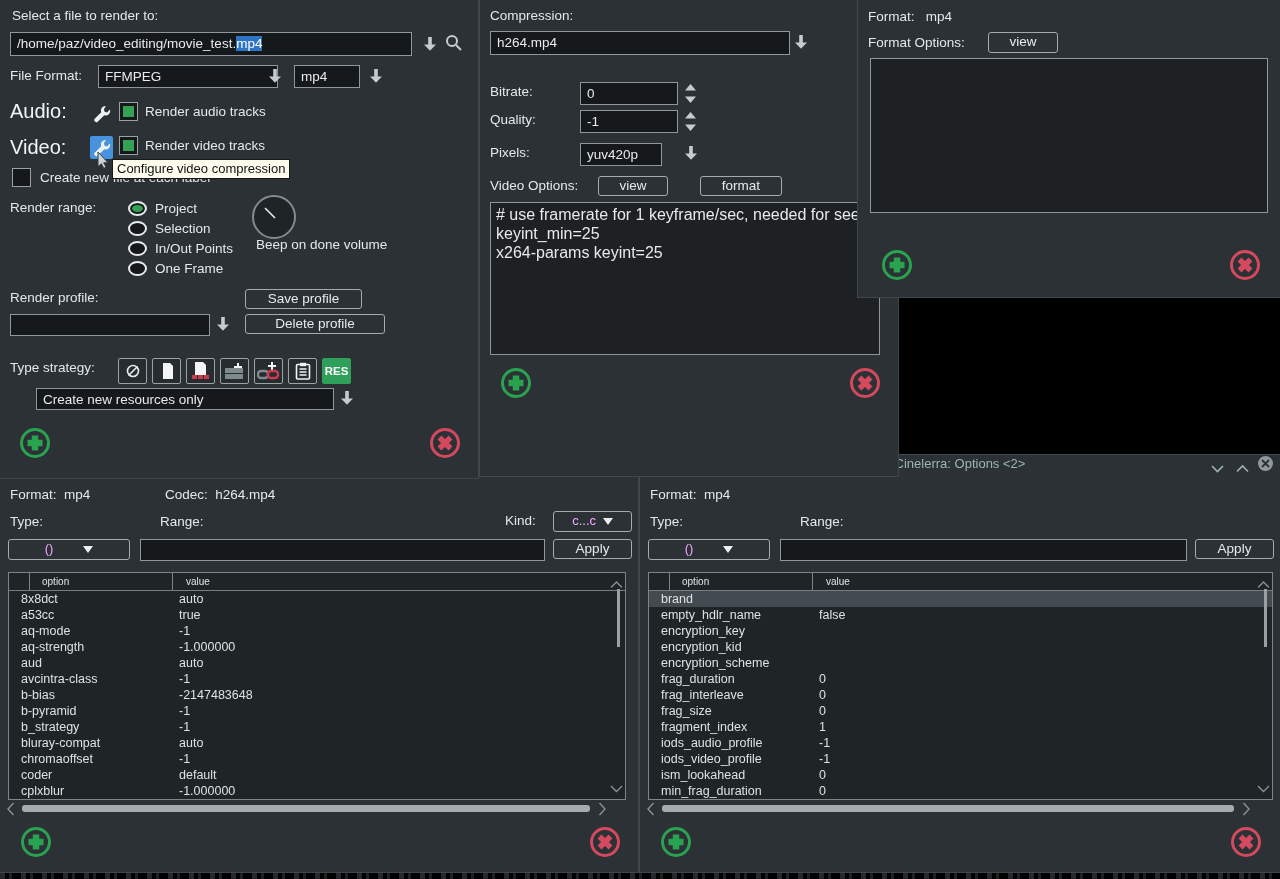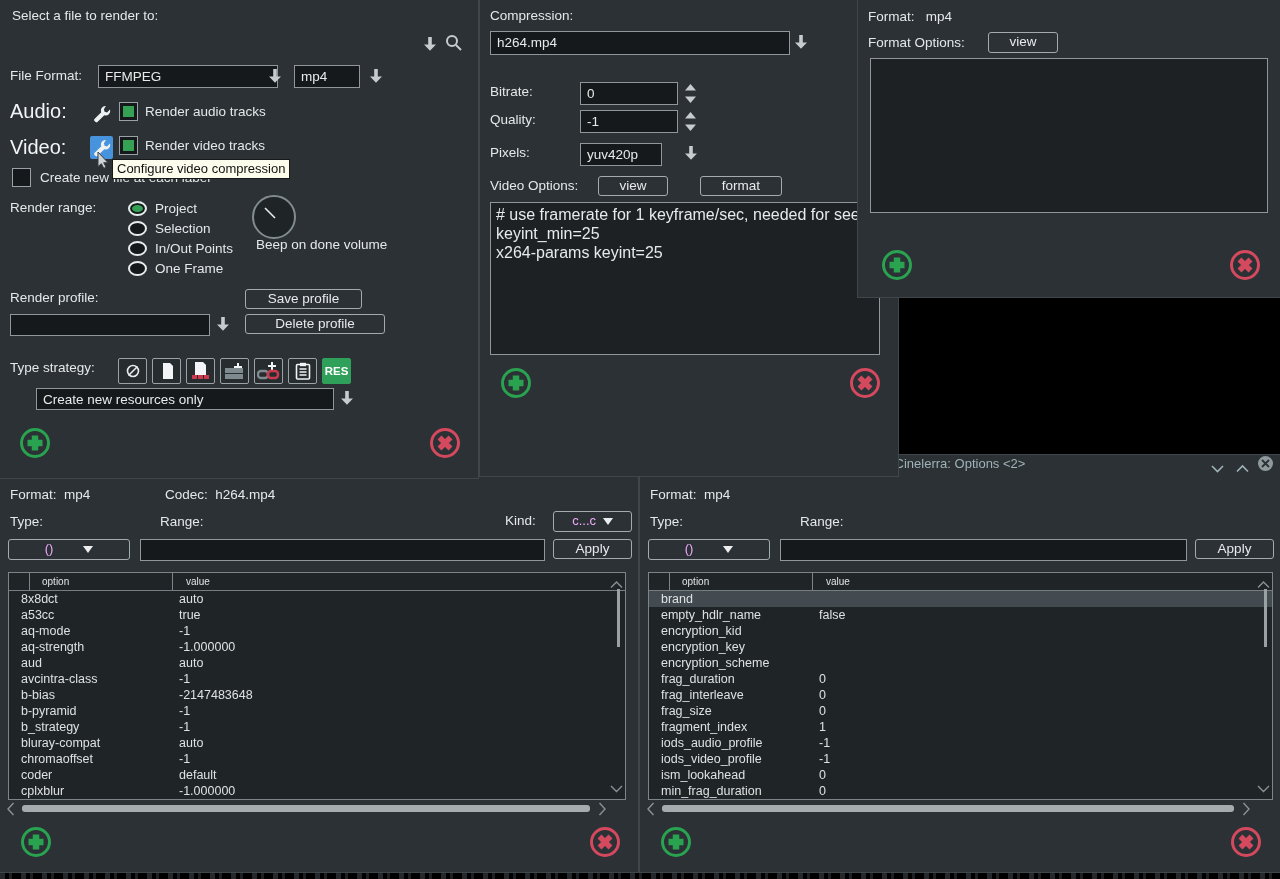--- a/index.html
+++ b/index.html
@@ -228,25 +228,25 @@
     <div>
         <div class="trow sel">
           <span class="c-opt">brand</span>
           <span class="c-val"></span>
         </div>
         <div class="trow">
           <span class="c-opt">empty_hdlr_name</span>
           <span class="c-val">false</span>
         </div>
         <div class="trow">
+          <span class="c-opt">encryption_key</span>
+          <span class="c-val"></span>
+        </div>
+        <div class="trow">
           <span class="c-opt">encryption_kid</span>
-          <span class="c-val"></span>
-        </div>
-        <div class="trow">
-          <span class="c-opt">encryption_key</span>
           <span class="c-val"></span>
         </div>
         <div class="trow">
           <span class="c-opt">encryption_scheme</span>
           <span class="c-val"></span>
         </div>
         <div class="trow">
           <span class="c-opt">frag_duration</span>
           <span class="c-val">0</span>
         </div>
@@ -347,20 +347,23 @@
   <span class="abs" style="left:22px;top:248px;"><svg width="34" height="34">
         <use href="#plus-circ"></use>
       </svg></span>
   <span class="abs" style="left:370px;top:248px;"><svg width="34" height="34">
         <use href="#x-circ"></use>
       </svg></span>
 </div>
 
 <div class="win" style="left:0;top:0;width:478px;height:478px;z-index:30;text-decoration:underline;">
   <span class="lbl" style="left:12px;top:8px;">Select a file to render to:</span>
+  <div class="field" style="left:10px;top:32px;width:402px;height:24px;line-height:22px;">
+    <span>/home/paz/video_editing/movie_test.</span><span class="sel-text">mp4</span>
+  </div>
   <span class="abs" style="left:423px;top:36px;"><svg width="14" height="16">
         <use href="#dnarrow"></use>
       </svg></span>
   <span class="abs" style="left:445px;top:34px;"><svg width="18" height="18">
         <circle cx="7" cy="7" r="5" fill="none" stroke="#c6cbce" stroke-width="2"></circle>
         <line x1="11" y1="11" x2="16" y2="16" stroke="#c6cbce" stroke-width="2"></line>
       </svg></span>
   <span class="lbl" style="left:10px;top:68px;">File Format:</span>
   <div class="field" style="left:98px;top:65px;width:180px;height:23px;">FFMPEG</div>
   <span class="abs" style="left:268px;top:68px;"><svg width="14" height="16">

